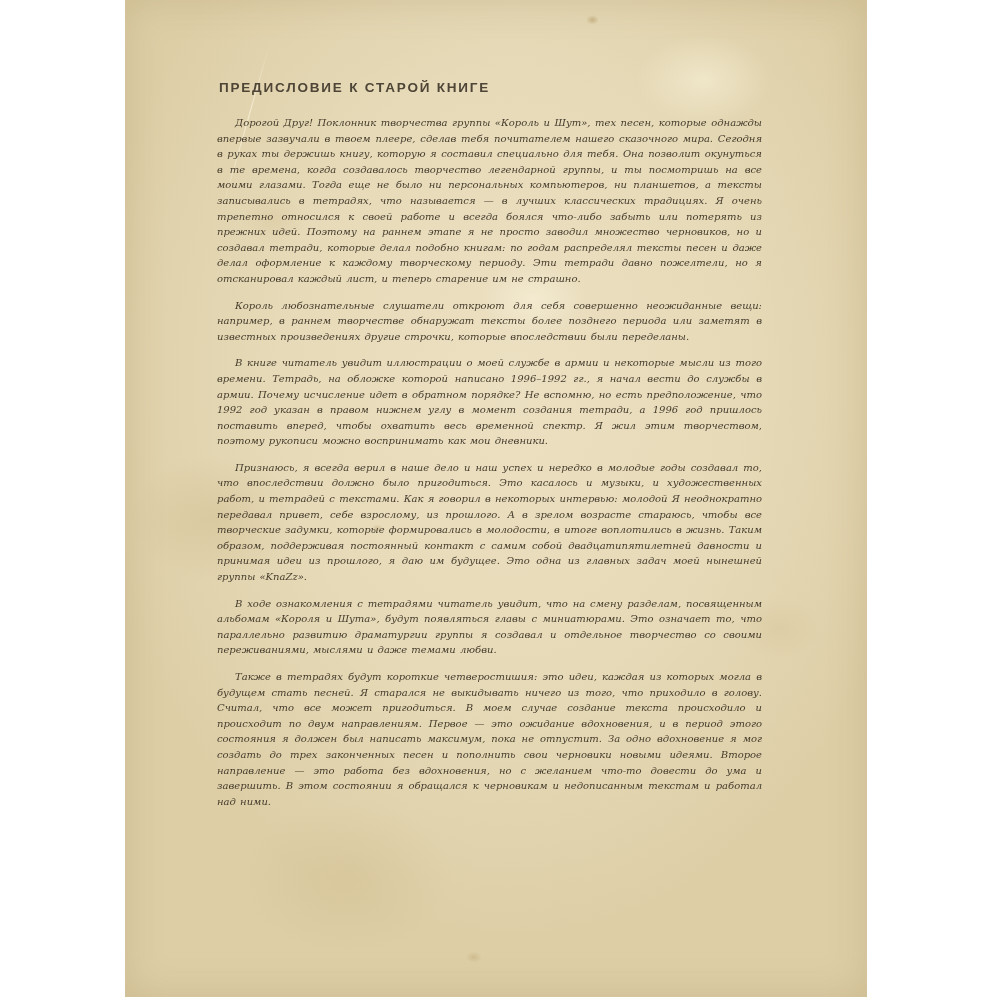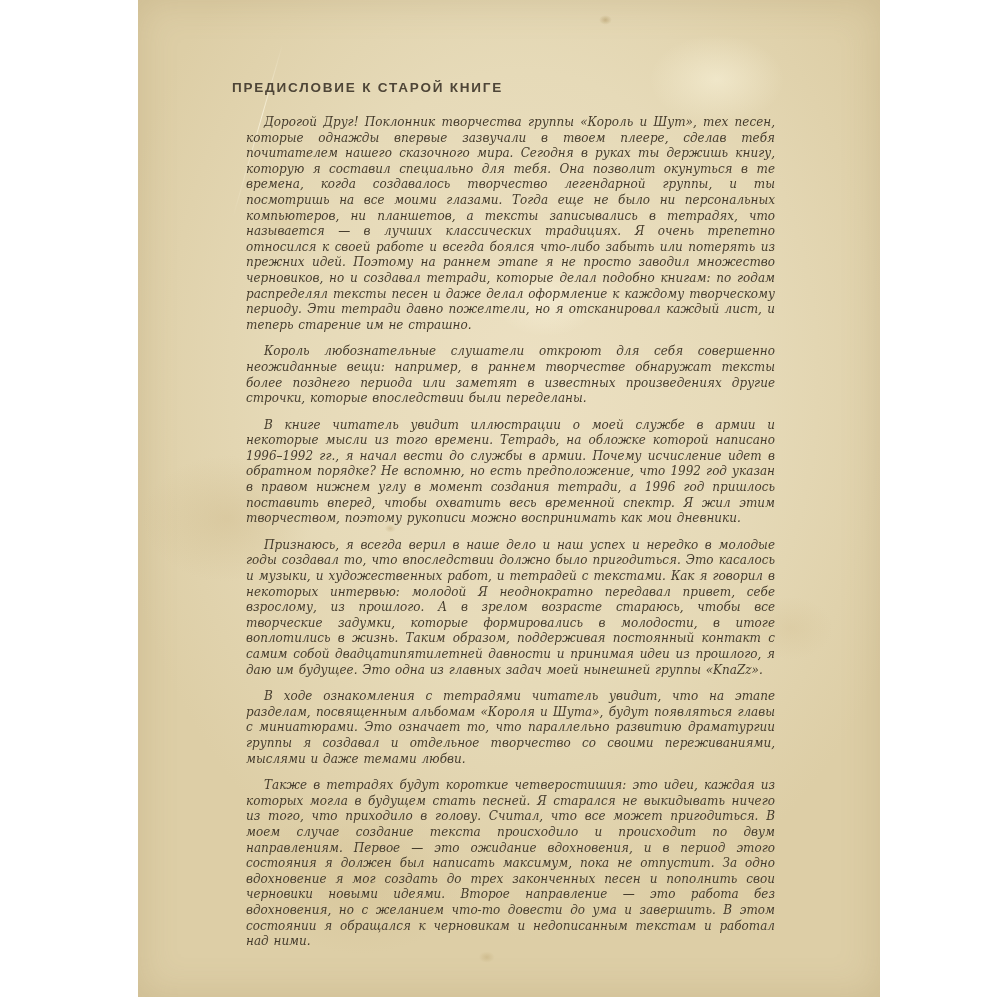--- a/index.html
+++ b/index.html
@@ -13,21 +13,21 @@
   }
   .stage {
     position: relative;
     width: 1000px;
     height: 1000px;
     background: #ffffff;
   }
   
   .paper {
     position: absolute;
-    left: 138px;
+    left: 125px;
     top: 0;
     width: 742px;
     height: 997px;
     background:
       radial-gradient(ellipse 120px 90px at 12% 52%, rgba(196,172,120,0.28), rgba(196,172,120,0) 70%),
       radial-gradient(ellipse 90px 60px at 78% 8%, rgba(250,244,220,0.55), rgba(250,244,220,0) 75%),
       radial-gradient(ellipse 150px 110px at 30% 88%, rgba(201,178,128,0.25), rgba(201,178,128,0) 70%),
       radial-gradient(ellipse 70px 50px at 55% 30%, rgba(252,246,224,0.5), rgba(252,246,224,0) 75%),
       radial-gradient(ellipse 60px 45px at 88% 63%, rgba(203,181,131,0.22), rgba(203,181,131,0) 70%),
       radial-gradient(ellipse 45px 35px at 20% 22%, rgba(206,184,134,0.25), rgba(206,184,134,0) 72%),
@@ -58,40 +58,40 @@
     font-family: "Liberation Sans", sans-serif;
     font-size: 13.5px;
     font-weight: 600;
     letter-spacing: 1.8px;
     color: #4e4537;
     margin: 0 0 20px 2px;
   }
   .body-text p {
     font-family: "DejaVu Serif", "Liberation Serif", serif;
     font-style: italic;
-    font-size: 12px;
+    font-size: 10px;
     line-height: 15.6px;
     color: #453c2d;
     text-align: justify;
     text-indent: 18px;
-    margin: 0 0 11px 16px;
+    margin: 0 0 11px 0;
     word-spacing: 1px;
   }
 </style>
 </head>
 <body>
 
 <div class="stage">
   <div class="paper">
     <div class="scratch"></div>
     <div class="content">
       <h1 class="title">ПРЕДИСЛОВИЕ К СТАРОЙ КНИГЕ</h1>
       <div class="body-text">
           <p>Дорогой Друг! Поклонник творчества группы «Король и Шут», тех песен, которые однажды впервые зазвучали в твоем плеере, сделав тебя почитателем нашего сказочного мира. Сегодня в руках ты держишь книгу, которую я составил специально для тебя. Она позволит окунуться в те времена, когда создавалось творчество легендарной группы, и ты посмотришь на все моими глазами. Тогда еще не было ни персональных компьютеров, ни планшетов, а тексты записывались в тетрадях, что называется — в лучших классических традициях. Я очень трепетно относился к своей работе и всегда боялся что-либо забыть или потерять из прежних идей. Поэтому на раннем этапе я не просто заводил множество черновиков, но и создавал тетради, которые делал подобно книгам: по годам распределял тексты песен и даже делал оформление к каждому творческому периоду. Эти тетради давно пожелтели, но я отсканировал каждый лист, и теперь старение им не страшно.</p>
           <p>Король любознательные слушатели откроют для себя совершенно неожиданные вещи: например, в раннем творчестве обнаружат тексты более позднего периода или заметят в известных произведениях другие строчки, которые впоследствии были переделаны.</p>
           <p>В книге читатель увидит иллюстрации о моей службе в армии и некоторые мысли из того времени. Тетрадь, на обложке которой написано 1996–1992 гг., я начал вести до службы в армии. Почему исчисление идет в обратном порядке? Не вспомню, но есть предположение, что 1992 год указан в правом нижнем углу в момент создания тетради, а 1996 год пришлось поставить вперед, чтобы охватить весь временной спектр. Я жил этим творчеством, поэтому рукописи можно воспринимать как мои дневники.</p>
           <p>Признаюсь, я всегда верил в наше дело и наш успех и нередко в молодые годы создавал то, что впоследствии должно было пригодиться. Это касалось и музыки, и художественных работ, и тетрадей с текстами. Как я говорил в некоторых интервью: молодой Я неоднократно передавал привет, себе взрослому, из прошлого. А в зрелом возрасте стараюсь, чтобы все творческие задумки, которые формировались в молодости, в итоге воплотились в жизнь. Таким образом, поддерживая постоянный контакт с самим собой двадцатипятилетней давности и принимая идеи из прошлого, я даю им будущее. Это одна из главных задач моей нынешней группы «KnaZz».</p>
-          <p>В ходе ознакомления с тетрадями читатель увидит, что на этапе разделам, посвященным альбомам «Короля и Шута», будут появляться главы с миниатюрами. Это означает то, что параллельно развитию драматургии группы я создавал и отдельное творчество со своими переживаниями, мыслями и даже темами любви.</p>
+          <p>В ходе ознакомления с тетрадями читатель увидит, что на смену разделам, посвященным альбомам «Короля и Шута», будут появляться главы с миниатюрами. Это означает то, что параллельно развитию драматургии группы я создавал и отдельное творчество со своими переживаниями, мыслями и даже темами любви.</p>
           <p>Также в тетрадях будут короткие четверостишия: это идеи, каждая из которых могла в будущем стать песней. Я старался не выкидывать ничего из того, что приходило в голову. Считал, что все может пригодиться. В моем случае создание текста происходило и происходит по двум направлениям. Первое — это ожидание вдохновения, и в период этого состояния я должен был написать максимум, пока не отпустит. За одно вдохновение я мог создать до трех законченных песен и пополнить свои черновики новыми идеями. Второе направление — это работа без вдохновения, но с желанием что-то довести до ума и завершить. В этом состоянии я обращался к черновикам и недописанным текстам и работал над ними.</p>
         </div>
     </div>
   </div>
 </div>
 
 </body></html>

